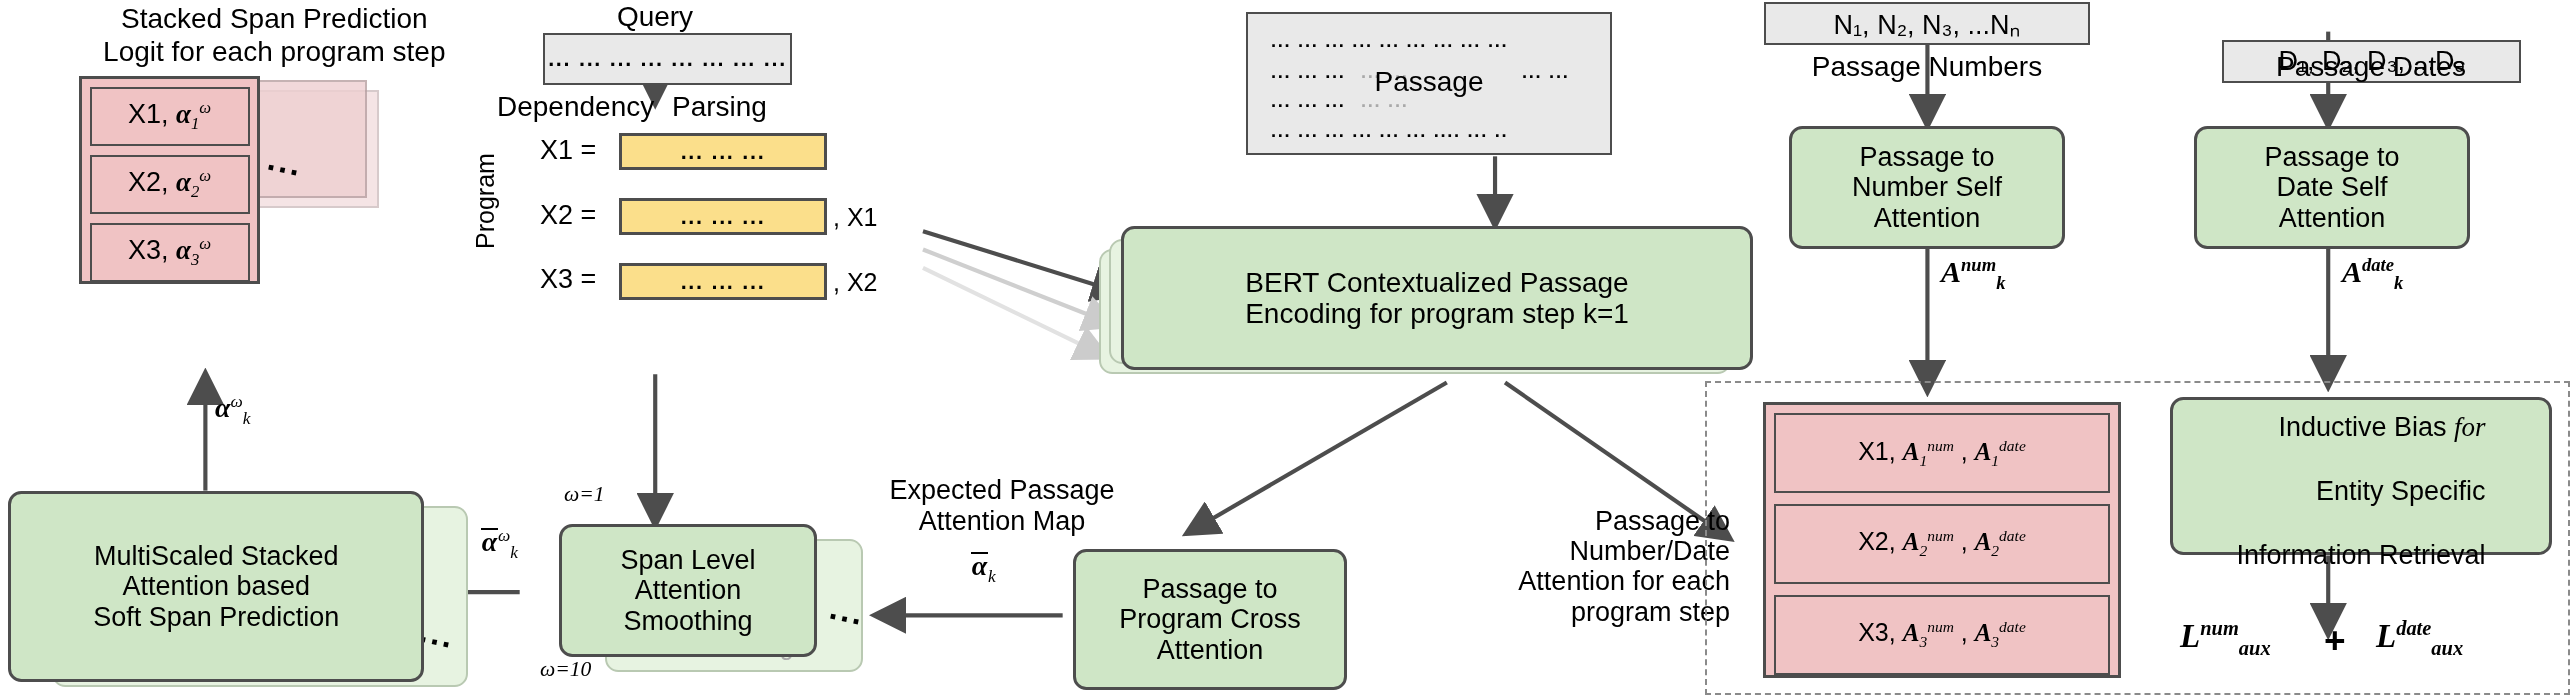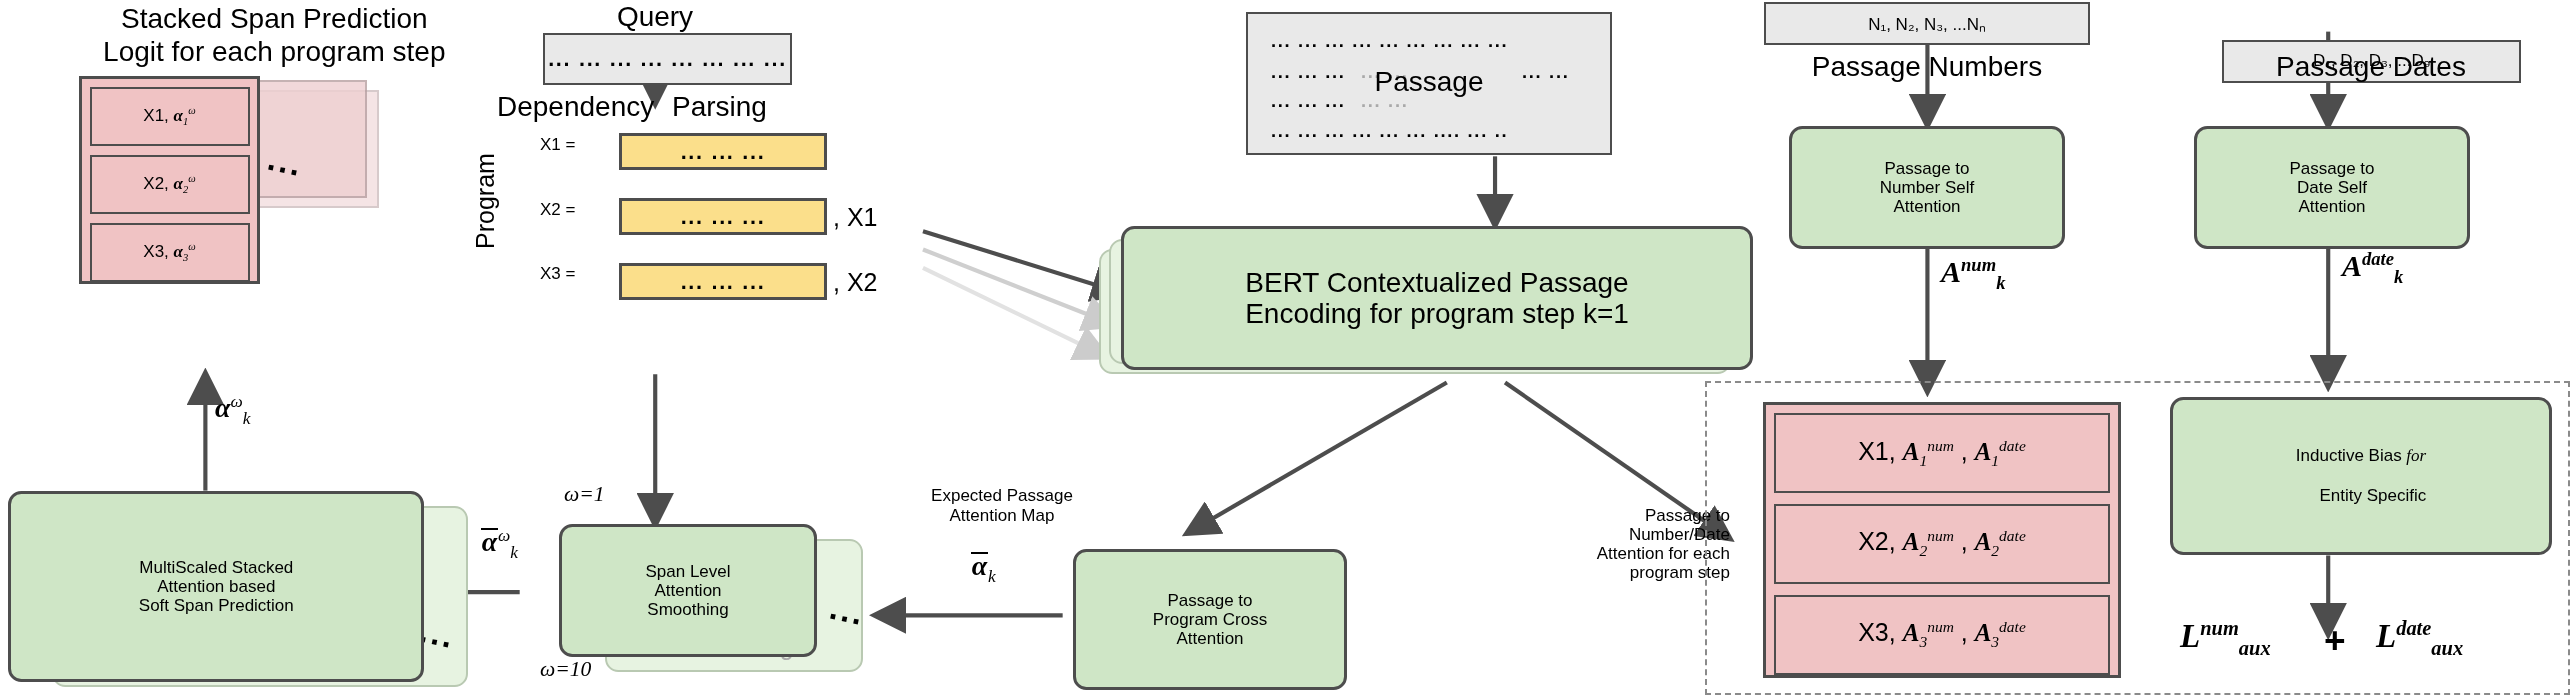--- a/index.html
+++ b/index.html
@@ -15,21 +15,21 @@
   .green-box{background:#cfe6c6;border:3.3px solid #4d4d4d;border-radius:13.3px;}
   .green-ghost{background:#e7f3e1;border:2.5px solid #b9c9b2;border-radius:13.3px;}
   .pink-ghost{background:#eecfd1;border:2.5px solid #b79fa1;}
   .dashed-box{border:2.5px dashed #8a8a8a;background:transparent;}
 
   .ctr{display:flex;align-items:center;justify-content:center;text-align:center;}
   .lbl{white-space:pre-line;line-height:1.12;}
 
   
   .t34{font-size:28px;}
-  .t32{font-size:17px;}
+  .t32{font-size:27px;}
   .t30{font-size:25px;}
   .t26{font-size:21.6px;}
   .t22{font-size:18.3px;}
 
   .serif-it{font-family:"Liberation Serif",serif;font-style:italic;}
   .bold-serif-it{font-family:"Liberation Serif",serif;font-style:italic;font-weight:bold;}
 
   .dots{letter-spacing:1.7px;font-weight:bold;}
   .ghosttext{color:#a9a9a9;}
 
@@ -218,21 +218,21 @@
     <span class="bold-serif-it">A</span><sup class="sp bold-serif-it">num</sup><sub class="sb bold-serif-it">k</sub>
   </div>
 
   <div class="abs grey-box ctr" style="left:2222px;top:1.7px;width:299px;height:43px;margin-top:38px;">
     <span class="t32">D₁, D₂, D₃, ...Dₔ</span>
   </div>
   <div class="abs ctr t34" style="left:2213px;top:48px;width:316px;height:37px;">Passage Dates</div>
   <div class="abs green-box ctr lbl t32" style="left:2194px;top:126px;width:276px;height:123px;">Passage to
 Date Self
 Attention</div>
-  <div class="abs" style="left:2342px;top:248px;font-size:30px;">
+  <div class="abs" style="left:2342px;top:254px;font-size:30px;">
     <span class="bold-serif-it">A</span><sup class="sp bold-serif-it">date</sup><sub class="sb bold-serif-it">k</sub>
   </div>
 
   <div class="abs dashed-box" style="left:1705px;top:381px;width:865px;height:314px;"></div>
 
   <div class="abs pink-box" style="left:1763px;top:402px;width:358px;height:276px;padding:8.3px;">
     <div class="pink-row ctr" style="height:76px;margin-bottom:10.8px;">
       <span class="t30">
         <span>X1</span><span>,&nbsp;</span><span class="bold-serif-it">A</span><sub class="sb serif-it">1</sub><sup class="sp serif-it">num</sup><span>&nbsp;,&nbsp;</span><span class="bold-serif-it">A</span><sub class="sb serif-it">1</sub><sup class="sp serif-it">date</sup>
       </span>
@@ -246,20 +246,21 @@
       <span class="t30">
         <span>X3</span><span>,&nbsp;</span><span class="bold-serif-it">A</span><sub class="sb serif-it">3</sub><sup class="sp serif-it">num</sup><span>&nbsp;,&nbsp;</span><span class="bold-serif-it">A</span><sub class="sb serif-it">3</sub><sup class="sp serif-it">date</sup>
       </span>
     </div>
   </div>
 
   <div class="abs green-box ctr" style="left:2170px;top:397px;width:382px;height:158px;">
     <div class="lbl t32" style="text-align:right;line-height:1.18;">
       <span>Inductive Bias </span><span class="serif-it">for</span><br>
       <span>Entity Specific</span><br>
+      <span>Information Retrieval</span>
     </div>
   </div>
 
   <div class="abs" style="left:2180px;top:617px;font-size:33px;">
     <span class="bold-serif-it">L</span><sup class="sp bold-serif-it">num</sup><sub class="sb bold-serif-it">aux</sub>
   </div>
   <div class="abs" style="left:2324px;top:620px;font-size:37px;font-weight:bold;">+</div>
   <div class="abs" style="left:2376px;top:617px;font-size:33px;">
     <span class="bold-serif-it">L</span><sup class="sp bold-serif-it">date</sup><sub class="sb bold-serif-it">aux</sub>
   </div>

